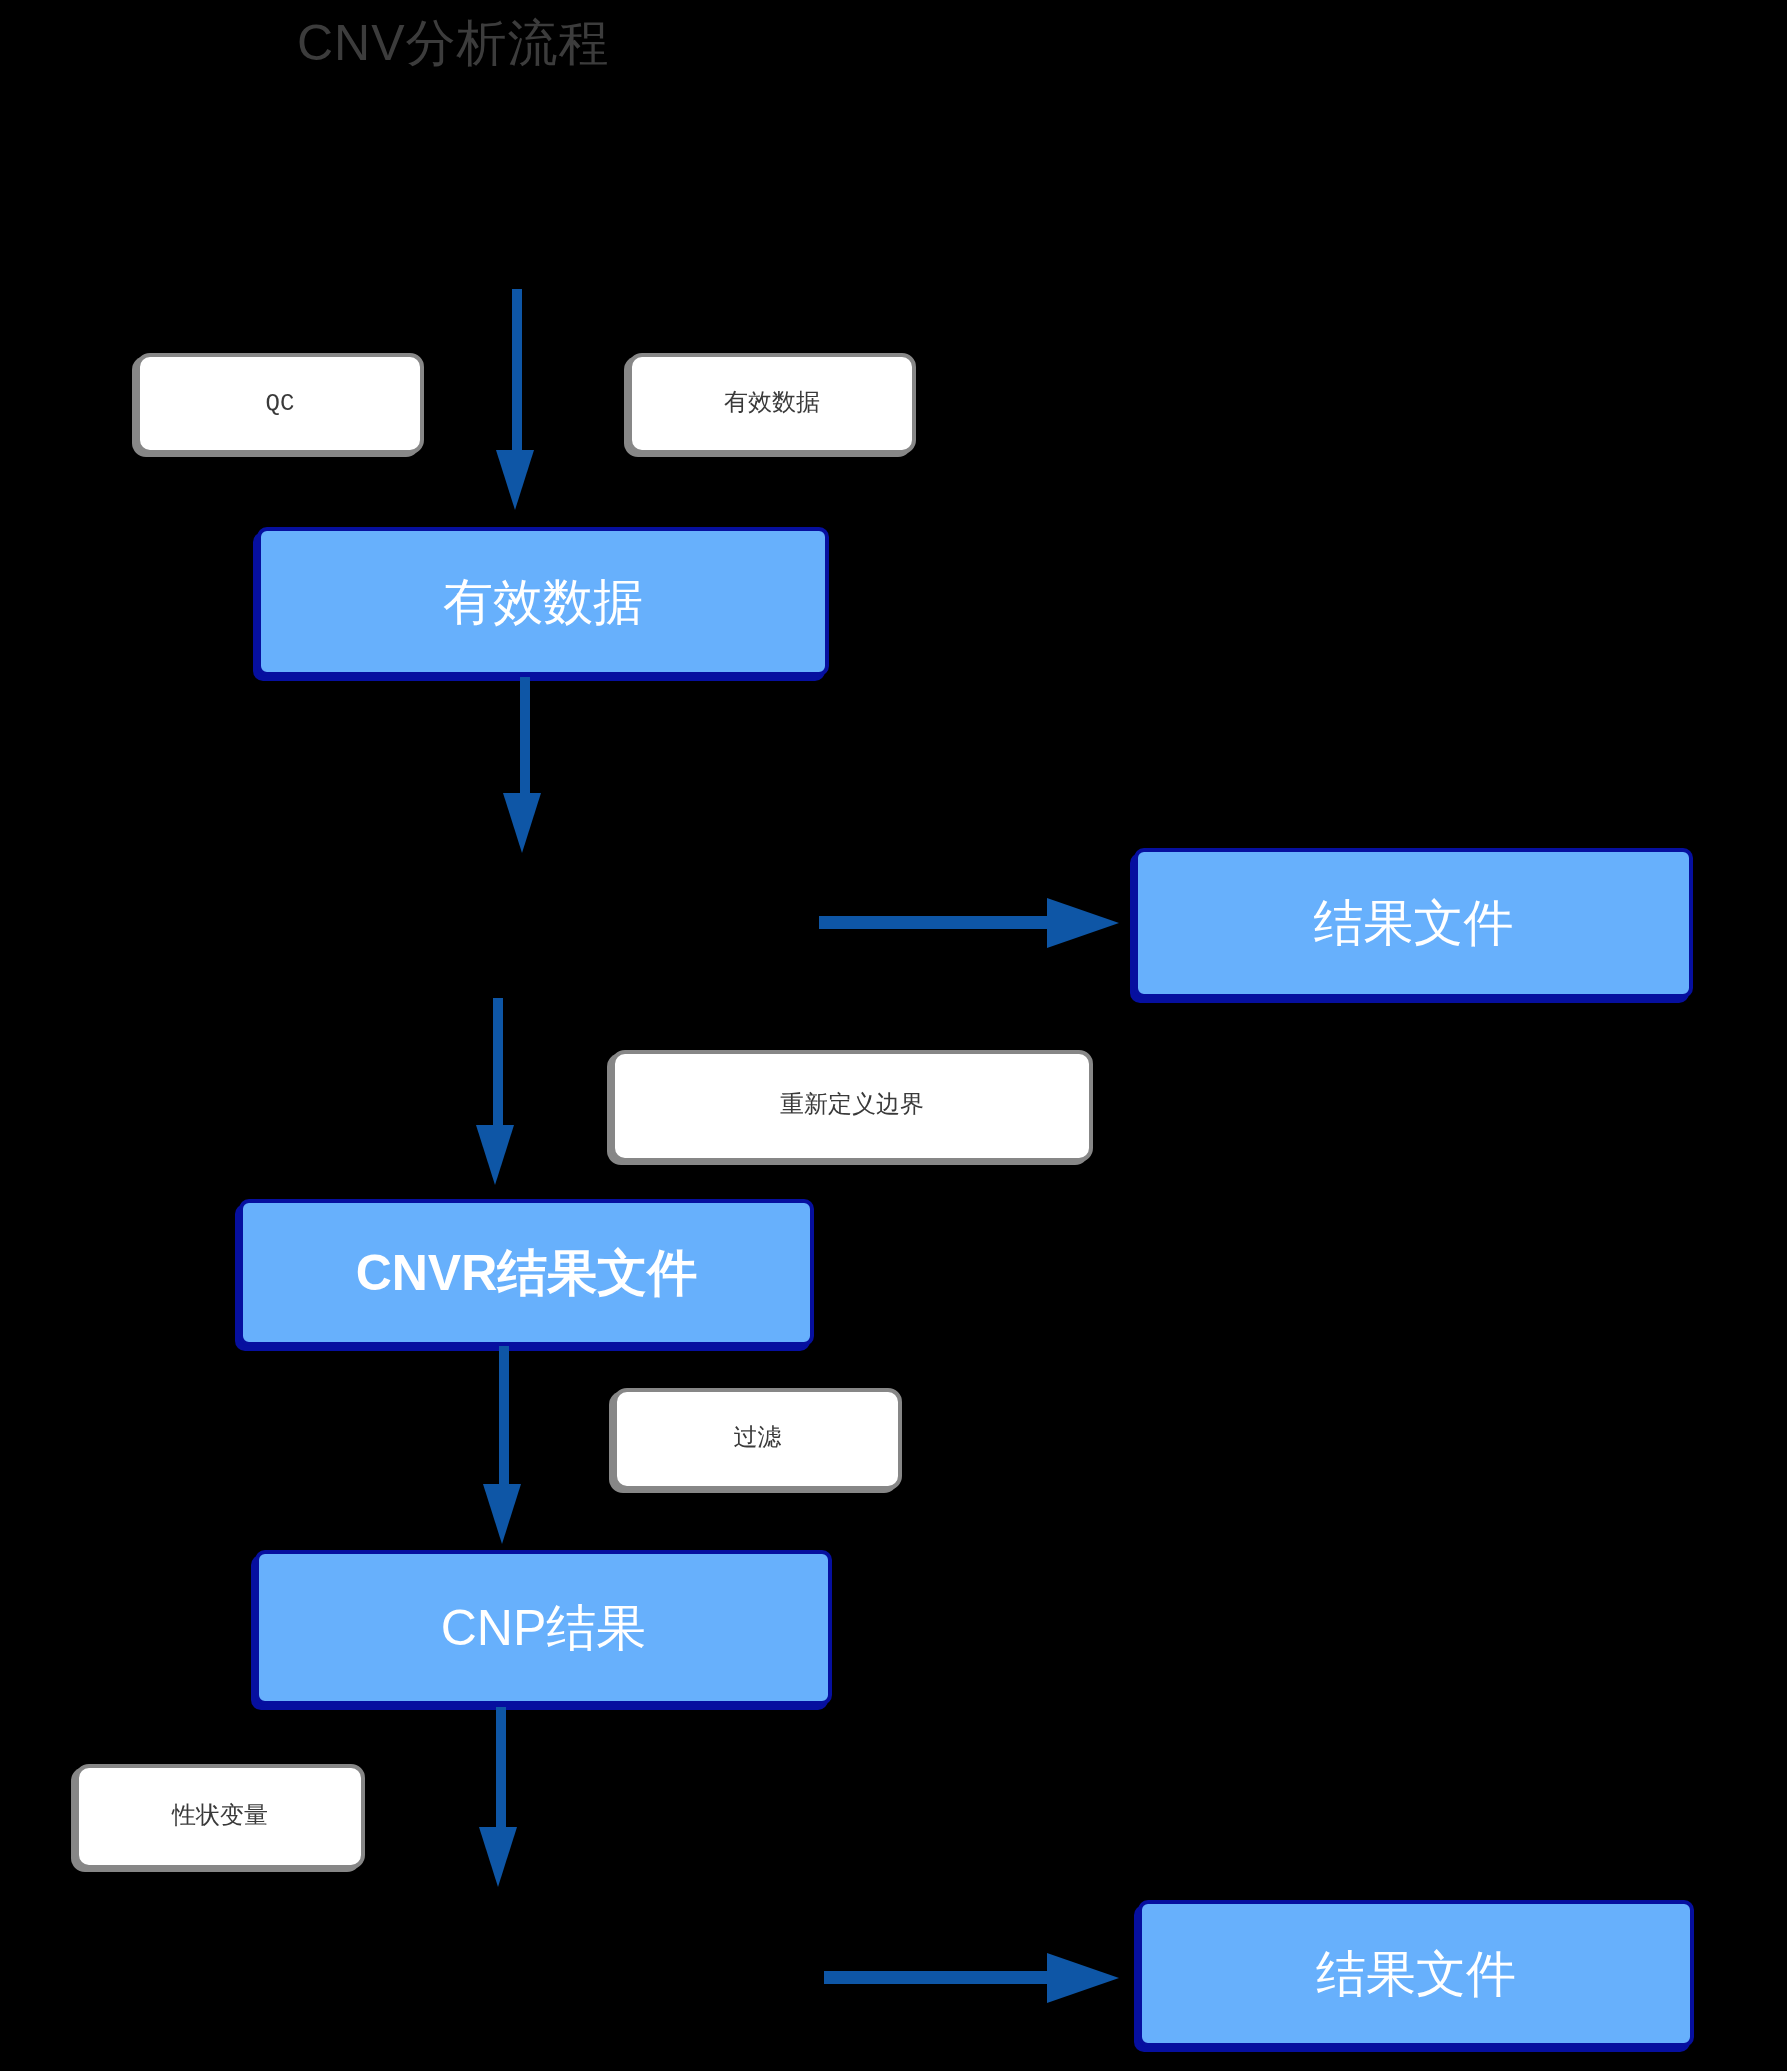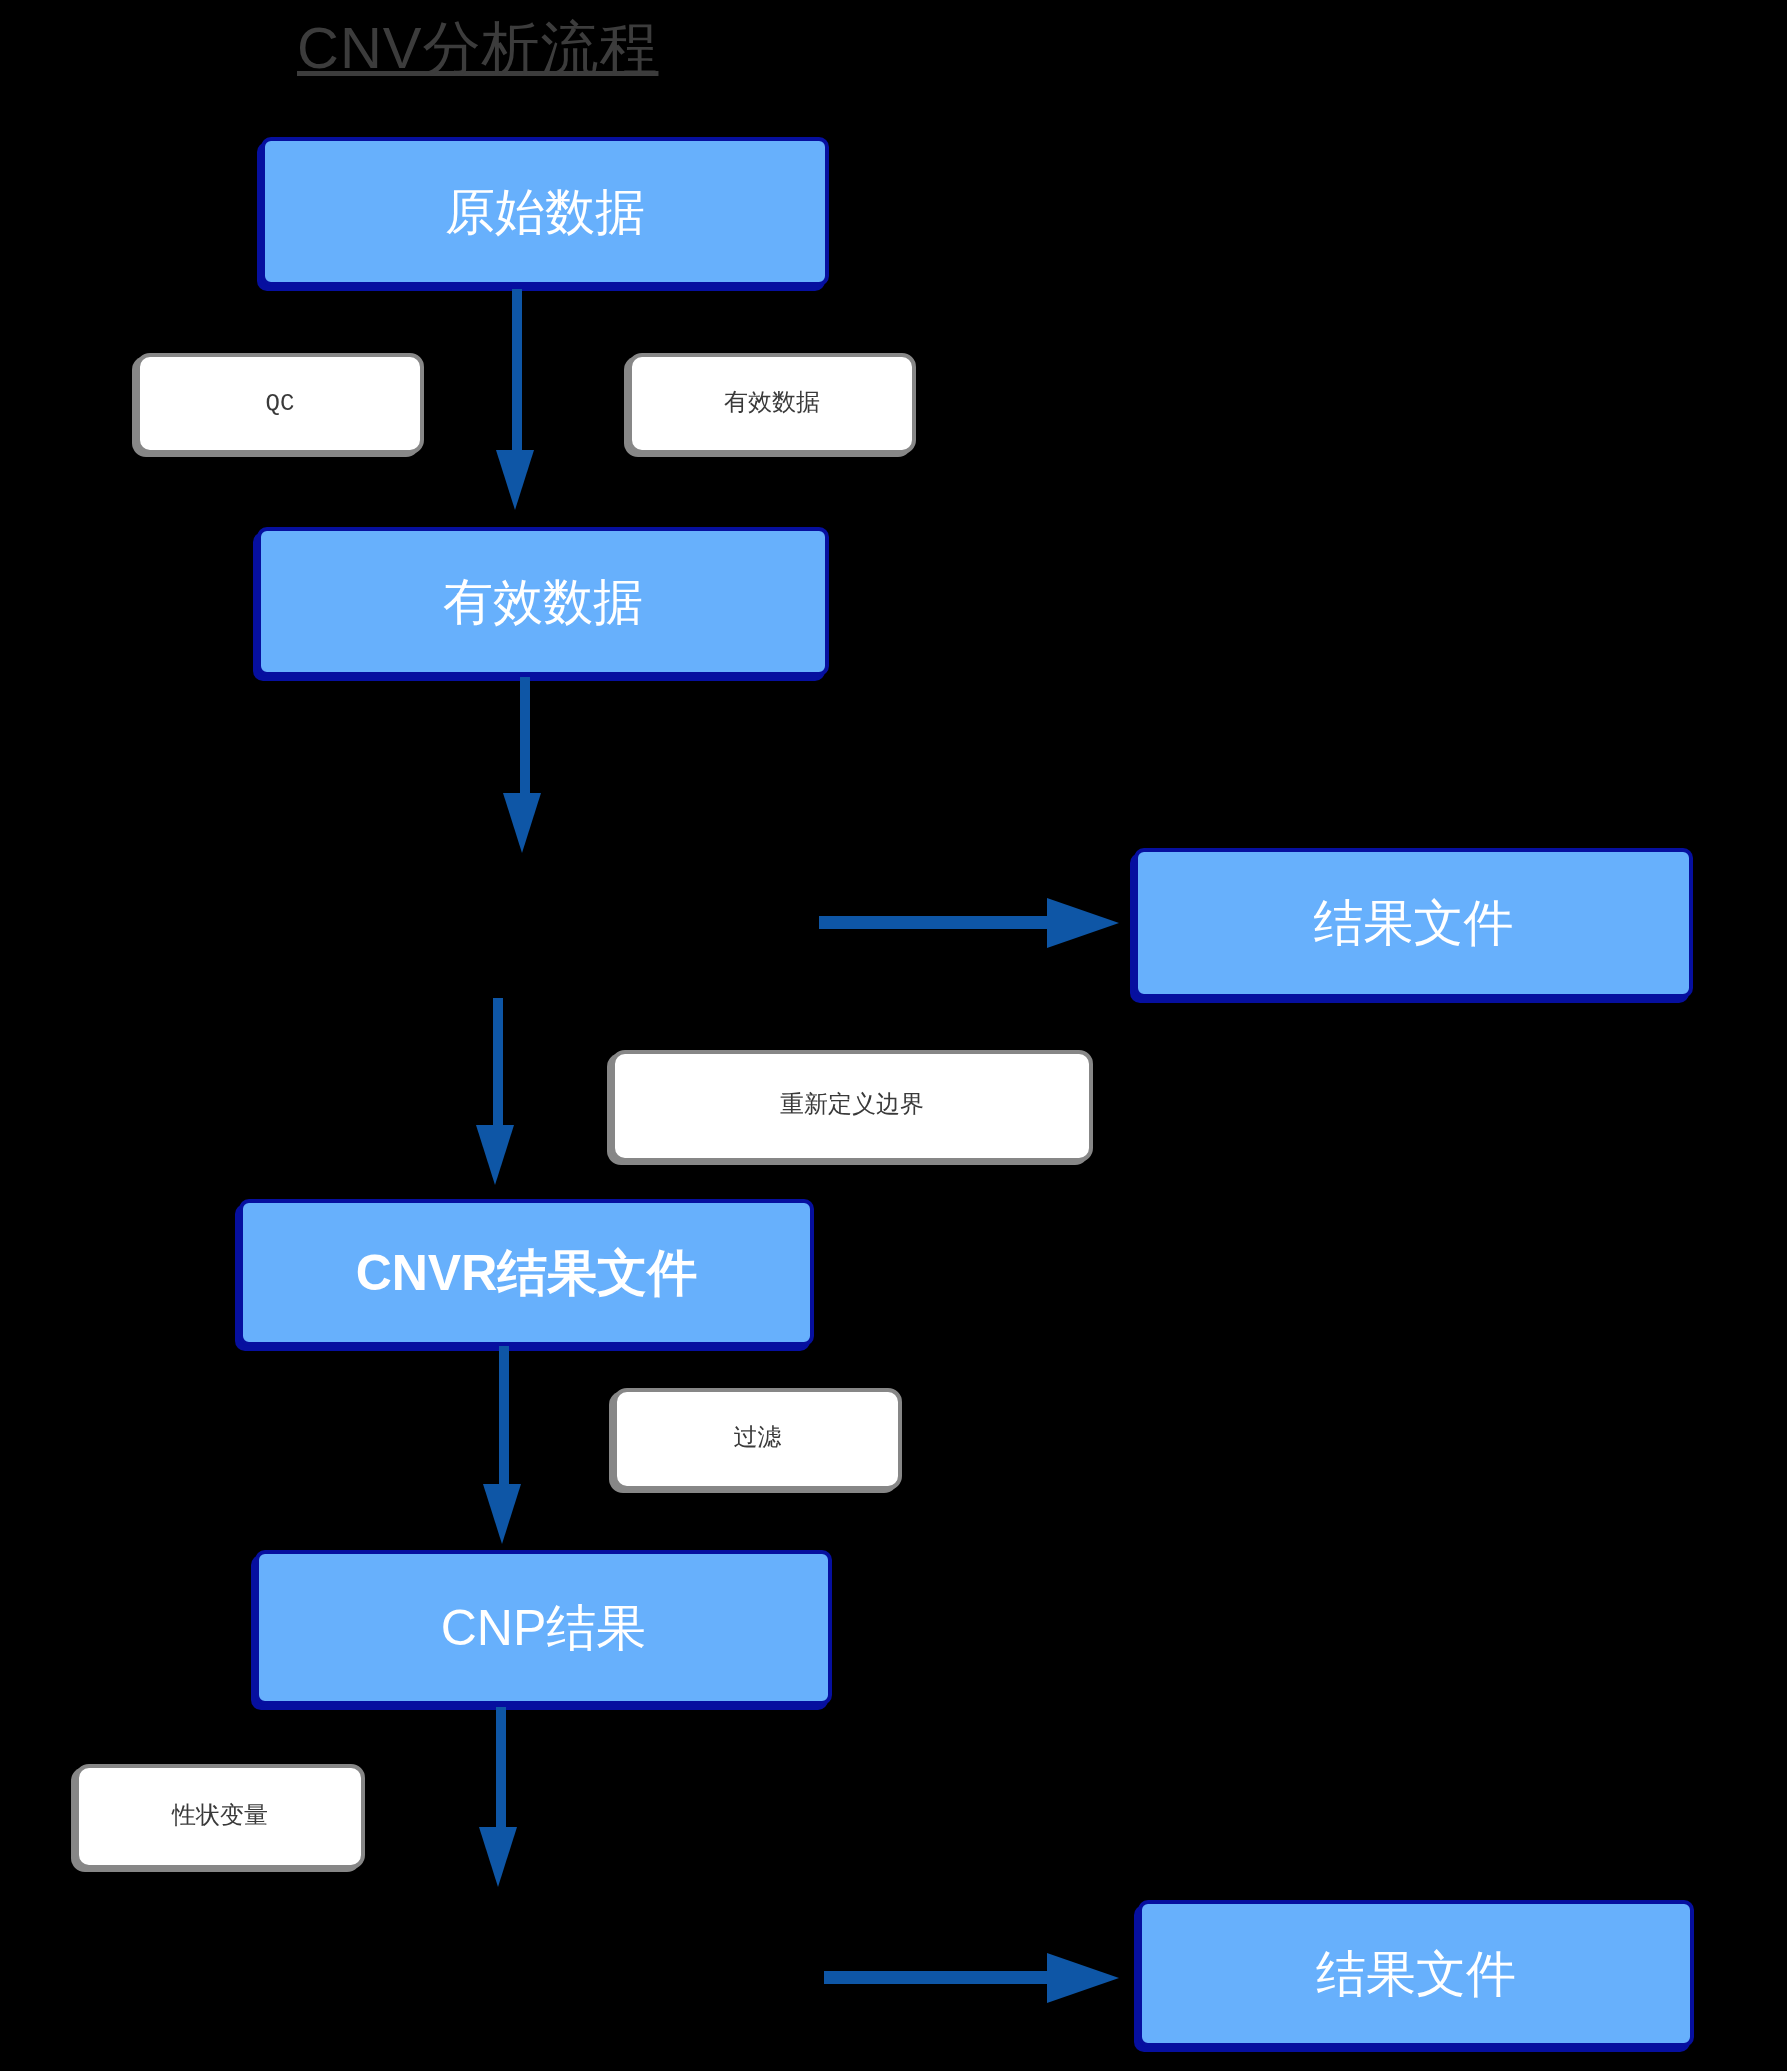--- a/index.html
+++ b/index.html
@@ -16,26 +16,25 @@
   html,body{margin:0;padding:0;background:var(--background);}
   .canvas{
     position:relative;
     width:1787px;height:2072px;
     background:var(--background);
     font-family:"Liberation Sans","DejaVu Sans",sans-serif;
     overflow:hidden;
   }
   .title{
     position:absolute;
-    font-size:58px;
+    font-size:50px;
     font-weight:500;
     color:var(--title-text);
     letter-spacing:1px;
     white-space:nowrap;
-    text-decoration:underline;
   }
   .node{
     position:absolute;
     box-sizing:border-box;
     background:var(--node-fill);
     border:4px solid var(--node-border);
     box-shadow:-4px 5px 0 var(--node-border);
     border-radius:10px;
     display:flex;align-items:center;justify-content:center;
     color:var(--node-text);
@@ -72,21 +71,20 @@
     border-left:72px solid var(--arrow);
   }
 </style>
 </head>
 <body>
 
 <div class="canvas">
 
   <div class="title" style="left:297px;top:10px;">CNV分析流程</div>
 
-  <div class="node" style="left:261px;top:137px;width:568px;height:149px;">原始数据</div>
 
   <div class="node" style="left:257px;top:527px;width:572px;height:149px;">有效数据</div>
 
 
   <div class="node" style="left:1134px;top:848px;width:559px;height:150px;">结果文件</div>
 
   <div class="node" style="left:239px;top:1199px;width:575px;height:147px;font-weight:bold;">CNVR结果文件</div>
 
   <div class="node" style="left:255px;top:1550px;width:577px;height:155px;">CNP结果</div>
 

